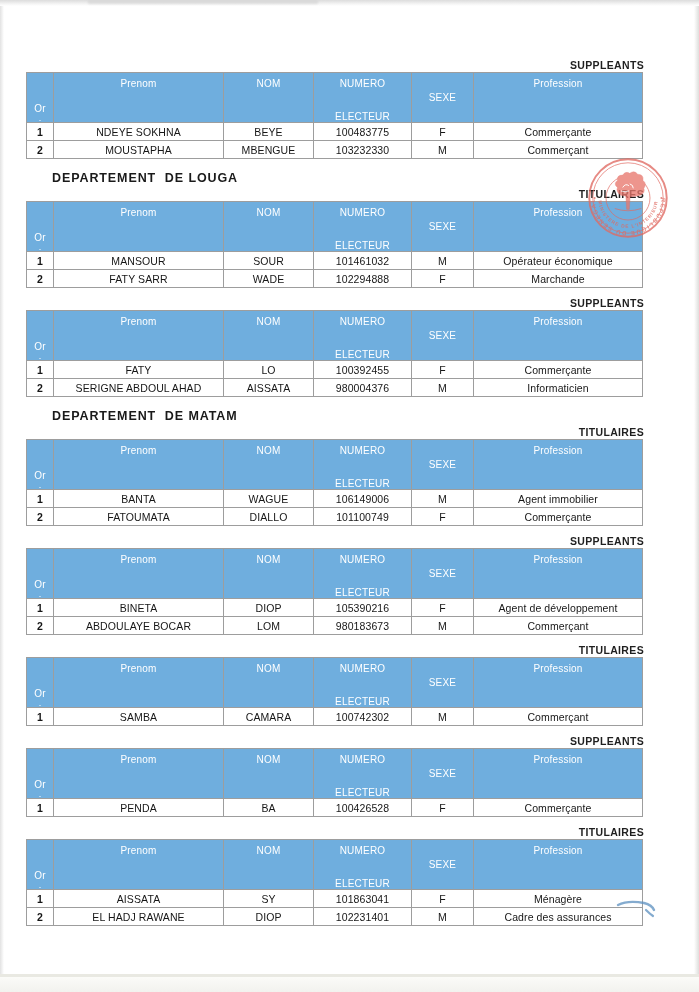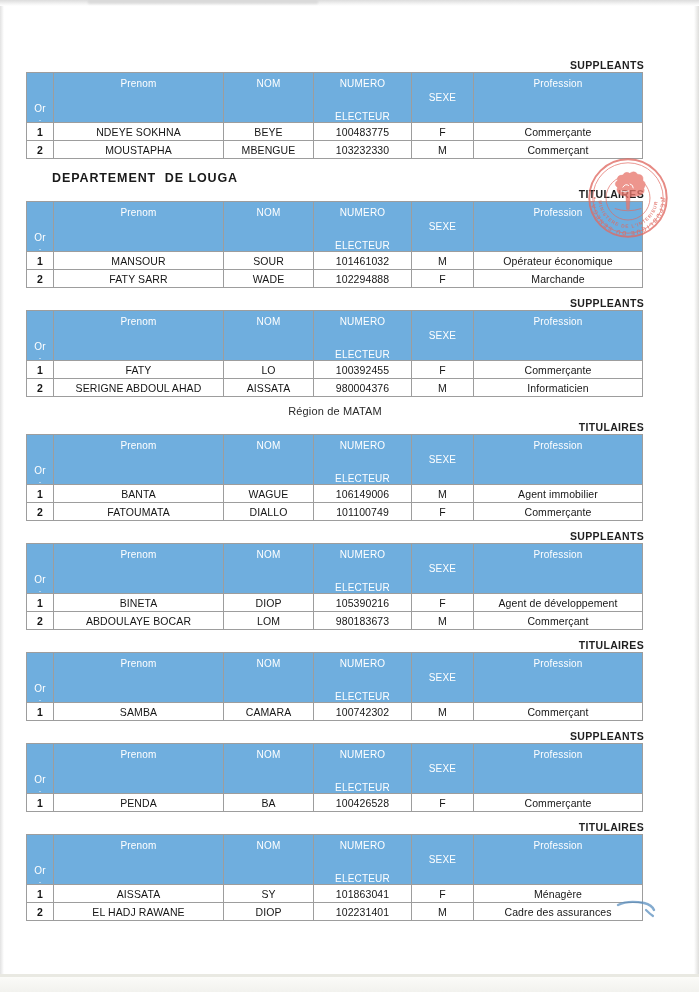--- a/index.html
+++ b/index.html
@@ -301,21 +301,21 @@
             <td class="c-or">2</td>
             <td class="c-prenom">SERIGNE ABDOUL AHAD</td>
             <td class="c-nom">AISSATA</td>
             <td class="c-numero">980004376</td>
             <td class="c-sexe">M</td>
             <td class="c-prof">Informaticien</td>
           </tr>
         </tbody>
       </table>
       <div class="spacer-sm"></div>
-      <div class="region-line">Région de MATAM</div>
+      <div class="dept-title">DEPARTEMENT  DE MATAM</div>
       <div class="tbl-caption">TITULAIRES</div>
       <table class="roster">
         <colgroup>
           <col class="w-or">
           <col class="w-prenom">
           <col class="w-nom">
           <col class="w-numero">
           <col class="w-sexe">
           <col class="w-prof">
         </colgroup>

